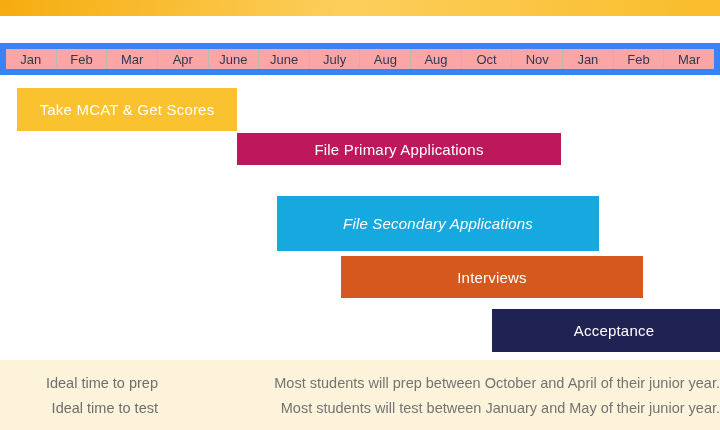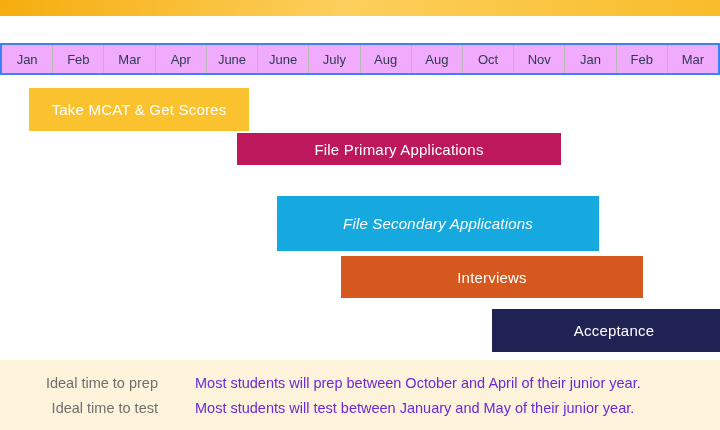--- a/index.html
+++ b/index.html
@@ -15,23 +15,23 @@
     position: absolute;
     left: 0; top: 0;
     width: 720px; height: 16px;
     background: linear-gradient(100deg, #f6ac0e 0%, #fccf5c 48%, #f9bc2a 100%);
   }
   .month-row {
     position: absolute;
     left: 0; top: 43px;
     width: 720px; height: 32px;
     box-sizing: border-box;
-    border: 2px solid #3b82f6;
+    border: 6px solid #3b82f6;
     display: flex;
-    background: #f0abfc;
+    background: #fca5a5;
   }
   .month-cell {
     flex: 1 1 0;
     display: flex;
     align-items: center;
     justify-content: center;
     font-size: 13px;
     color: #2f3a52;
     border-right: 1px solid #b9b9b9;
     box-sizing: border-box;
@@ -51,32 +51,33 @@
     position: absolute;
     left: 0; top: 360px;
     width: 720px; height: 70px;
     background: #fcf3da;
     box-sizing: border-box;
     padding-top: 11px;
   }
   .note-row {
     display: grid;
     grid-template-columns: 158px 1fr;
-    column-gap: 37px;
+    column-gap: 18px;
     align-items: baseline;
     line-height: 25px;
   }
   .note-label {
     text-align: right;
     color: #6e6e6e;
     font-size: 14.5px;
   }
   .note-text {
-    color: #6d28d9;
+    color: #737373;
     font-size: 14.5px;
+    text-align: right;
   }
 </style>
 </head>
 <body>
 
 <div class="page">
   <div class="top-bar"></div>
 
   <div class="month-row" id="month-row">
       <div class="month-cell">Jan</div>
@@ -89,21 +90,21 @@
       <div class="month-cell">Aug</div>
       <div class="month-cell">Aug</div>
       <div class="month-cell">Oct</div>
       <div class="month-cell">Nov</div>
       <div class="month-cell">Jan</div>
       <div class="month-cell">Feb</div>
       <div class="month-cell">Mar</div>
     </div>
 
   <div id="gantt-area">
-      <div class="gantt-bar" style="left: 17px; top: 88px; width: 220px; height: 43px; background: rgb(249, 194, 46); color: rgb(255, 255, 255); margin-left: 12px;">Take MCAT &amp; Get Scores</div>
+      <div class="gantt-bar" style="left: 17px; top: 88px; width: 220px; height: 43px; background: rgb(249, 194, 46); color: rgb(255, 255, 255);">Take MCAT &amp; Get Scores</div>
       <div class="gantt-bar" style="left: 237px; top: 133px; width: 324px; height: 32px; background: #be185d; color: rgb(255, 255, 255);">File Primary Applications</div>
       <div class="gantt-bar" style="left: 277px; top: 196px; width: 322px; height: 55px; background: rgb(21, 169, 223); color: rgb(255, 255, 255); font-style: italic;">File Secondary Applications</div>
       <div class="gantt-bar" style="left: 341px; top: 256px; width: 302px; height: 42px; background: rgb(213, 88, 31); color: rgb(255, 255, 255);">Interviews</div>
       <div class="gantt-bar" style="left: 476px; top: 309px; width: 244px; height: 43px; background: rgb(32, 34, 83); color: rgb(255, 255, 255); margin-left: 16px;">Acceptance</div>
     </div>
 
   <div class="notes-panel">
     <div class="note-row">
       <span class="note-label">Ideal time to prep</span>
       <span class="note-text">Most students will prep between October and April of their junior year.</span>

